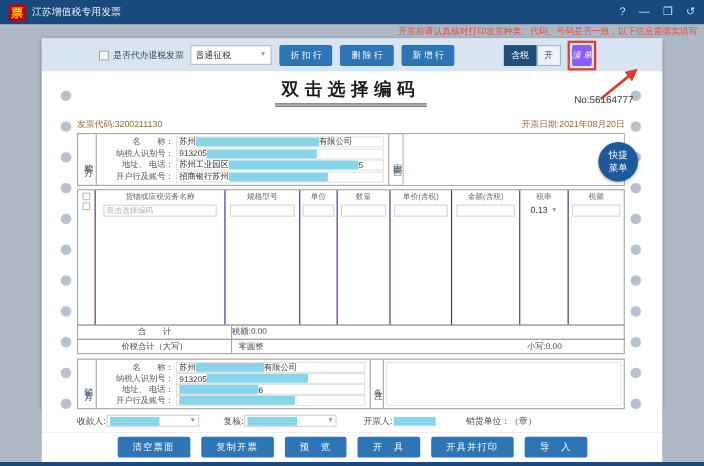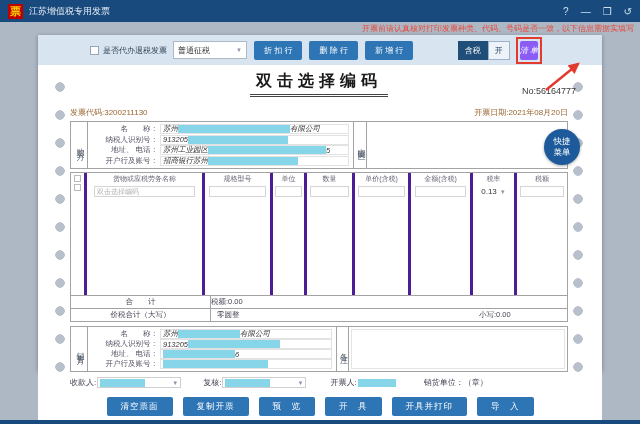--- a/index.html
+++ b/index.html
@@ -53,32 +53,32 @@
   .code-row { position:absolute; left:32px; top:42px; width:498px; display:flex; justify-content:space-between;
               font-size:8px; color:#996633; }
 
   .party { position:absolute; left:32px; top:56px; width:498px; height:48px; border:1px solid #a3a3a3; display:flex; }
   .v-label { width:17px; border-right:1px solid #a3a3a3; display:flex; align-items:center; justify-content:center;
              font-size:8px; color:#55606e; writing-mode:vertical-rl; text-orientation:upright; letter-spacing:2px; }
   .fields { width:265px; padding:2px 4px; display:flex; flex-direction:column; justify-content:space-around; }
   .f-row { display:flex; align-items:center; height:10px; font-size:7.5px; color:#445; }
   .f-label { width:66px; text-align:right; white-space:pre; color:#556; }
   .f-value { flex:1; margin-left:2px; border:1px solid #e2e2e2; height:10px; display:flex; align-items:center;
-             padding:0 2px; font-size:7.5px; color:#333;font-style:italic; }
+             padding:0 2px; font-size:7.5px; color:#333; }
   .bar { height:8px; background:#87d5e8; display:inline-block; }
   .pw-label { width:14px; border-left:1px solid #a3a3a3; border-right:1px solid #a3a3a3; }
   .pw-box { flex:1; background:#fff; }
   .quick { position:absolute; left:506px; top:64px; width:36px; height:36px; border-radius:50%; background:#1d5a9b;
            color:#fff; font-size:8.5px; line-height:1.25; display:flex; align-items:center; justify-content:center;
            text-align:center; box-shadow:0 1px 3px rgba(0,0,0,.35); z-index:5; }
   .quick span { width:2.4em; }
 
   .lower { position:absolute; left:32px; top:107px; width:498px; }
   .items { height:124px; border:1px solid #a3a3a3; display:flex; }
-  .col { display:flex; flex-direction:column; align-items:center; border-right:3px solid #4c1d95; }
+  .col { display:flex; flex-direction:column; align-items:center; border-right:1px solid #4c1d95; }
   .col:last-child { border-right:none; }
   .col-h { height:12px; font-size:7px; color:#667; display:flex; align-items:center; }
   .cell-input { margin-top:1px; width:88%; height:11px; border:1px solid #d5d5d5; font-size:7px; color:#b0b0b0;
                 display:flex; align-items:center; padding:0 2px; overflow:hidden; }
   .w-chk{width:16px;} .w-name{width:118px;} .w-spec{width:68px;} .w-unit{width:34px;} .w-qty{width:48px;}
   .w-price{width:56px;} .w-amt{width:62px;} .w-rate{width:44px;} .w-tax{flex:1;}
   .mini-chk { width:7px; height:7px; border:1px solid #bbb; background:#fff; margin-top:2px; }
   .rate-val { margin-top:2px; font-size:8px; color:#333; display:flex; align-items:center; gap:3px; }
 
   .sum-row, .grand-row { height:14px; border:1px solid #a3a3a3; margin-top:-1px; display:flex; align-items:center;

